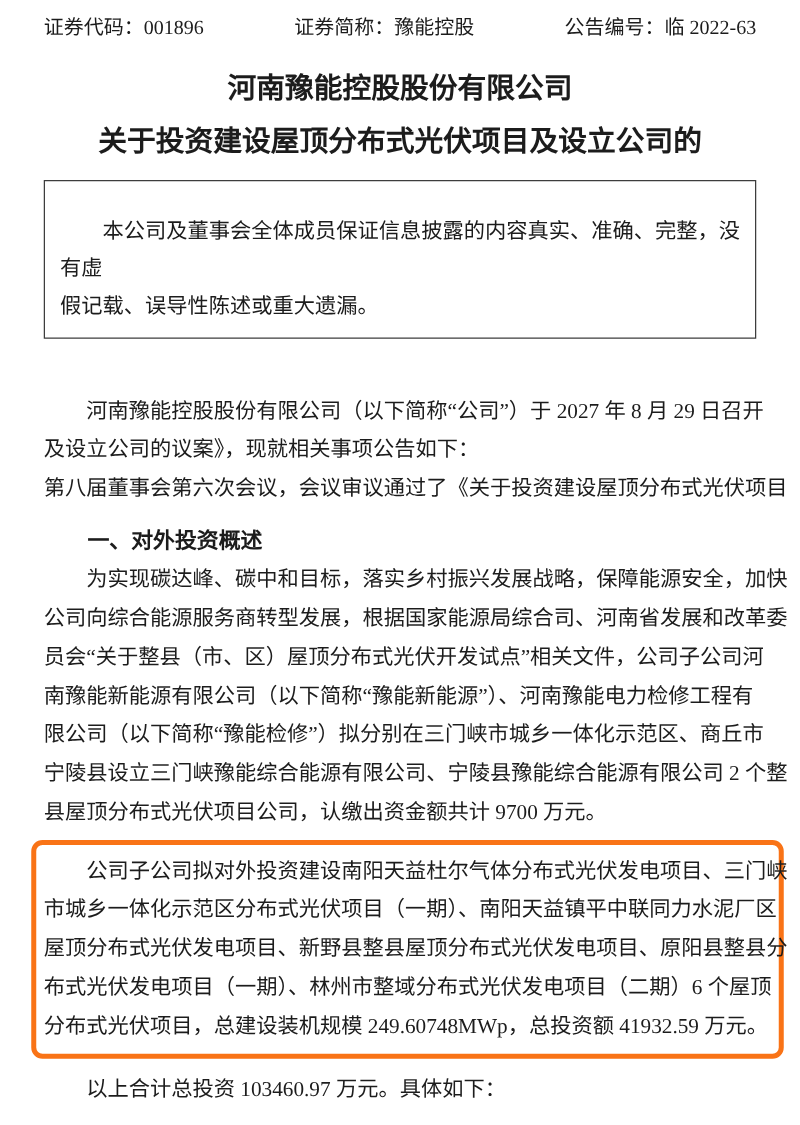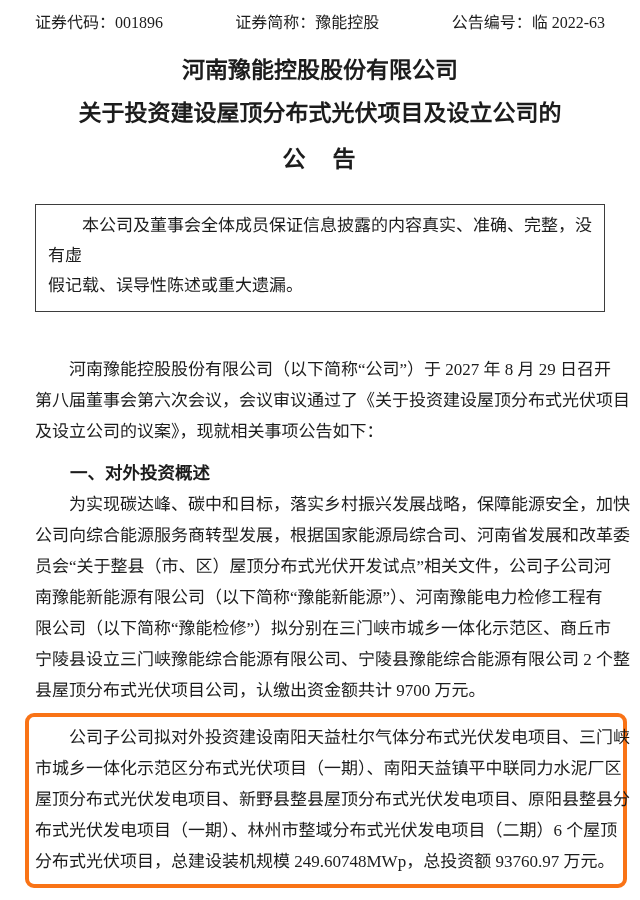--- a/index.html
+++ b/index.html
@@ -38,22 +38,22 @@
     font-size: 23px;
     line-height: 28px;
     margin: 0;
   }
   .title-1 { margin-top: 22px; }
   .title-2 { margin-top: 15px; }
   .title-3 { margin-top: 18px; letter-spacing: 2px; }
   
   .disc-box {
     border: 1.5px solid #3d3d3d;
-    margin-top: 31px;
-    padding: 6px 12px 10px 12px;
+    margin-top: 17px;
+    padding: 25px 12px 10px 12px;
   }
   .disc-box p {
     margin: 0;
     font-size: 17px;
     line-height: 30px;
   }
   
   .bodyline {
     margin: 0;
     font-size: 17px;
@@ -92,48 +92,47 @@
 <div class="page">
 
   <div class="hdr">
     <span>证券代码：001896</span>
     <span>证券简称：豫能控股</span>
     <span>公告编号：临 2022-63</span>
   </div>
 
   <h1 class="title title-1">河南豫能控股股份有限公司</h1>
   <h1 class="title title-2">关于投资建设屋顶分布式光伏项目及设立公司的</h1>
-  <h1 class="title title-3">公　告</h1>
 
   <div class="disc-box">
     <p class="indent">本公司及董事会全体成员保证信息披露的内容真实、准确、完整，没有虚</p>
     <p>假记载、误导性陈述或重大遗漏。</p>
   </div>
 
   <div class="intro-block">
     <p class="bodyline indent">河南豫能控股股份有限公司（以下简称“公司”）于 2027 年 8 月 29 日召开</p>
+    <p class="bodyline">及设立公司的议案》，现就相关事项公告如下：</p>
     <p class="bodyline">第八届董事会第六次会议，会议审议通过了《关于投资建设屋顶分布式光伏项目</p>
-    <p class="bodyline">及设立公司的议案》，现就相关事项公告如下：</p>
   </div>
 
   <p class="sec-head">一、对外投资概述</p>
 
   <div>
     <p class="bodyline indent">为实现碳达峰、碳中和目标，落实乡村振兴发展战略，保障能源安全，加快</p>
     <p class="bodyline">公司向综合能源服务商转型发展，根据国家能源局综合司、河南省发展和改革委</p>
     <p class="bodyline">员会“关于整县（市、区）屋顶分布式光伏开发试点”相关文件，公司子公司河</p>
     <p class="bodyline">南豫能新能源有限公司（以下简称“豫能新能源”）、河南豫能电力检修工程有</p>
     <p class="bodyline">限公司（以下简称“豫能检修”）拟分别在三门峡市城乡一体化示范区、商丘市</p>
     <p class="bodyline">宁陵县设立三门峡豫能综合能源有限公司、宁陵县豫能综合能源有限公司 2 个整</p>
     <p class="bodyline">县屋顶分布式光伏项目公司，认缴出资金额共计 9700 万元。</p>
   </div>
 
   <div class="red-box">
     <p class="indent">公司子公司拟对外投资建设南阳天益杜尔气体分布式光伏发电项目、三门峡</p>
     <p>市城乡一体化示范区分布式光伏项目（一期）、南阳天益镇平中联同力水泥厂区</p>
     <p>屋顶分布式光伏发电项目、新野县整县屋顶分布式光伏发电项目、原阳县整县分</p>
     <p>布式光伏发电项目（一期）、林州市整域分布式光伏发电项目（二期）6 个屋顶</p>
-    <p>分布式光伏项目，总建设装机规模 249.60748MWp，总投资额 93760.97 万元。</p>
+    <p>分布式光伏项目，总建设装机规模 249.60748MWp，总投资额 41932.59 万元。</p>
   </div>
 
   <p class="bodyline indent total-line">以上合计总投资 103460.97 万元。具体如下：</p>
 
 </div>
 
 </body></html>

